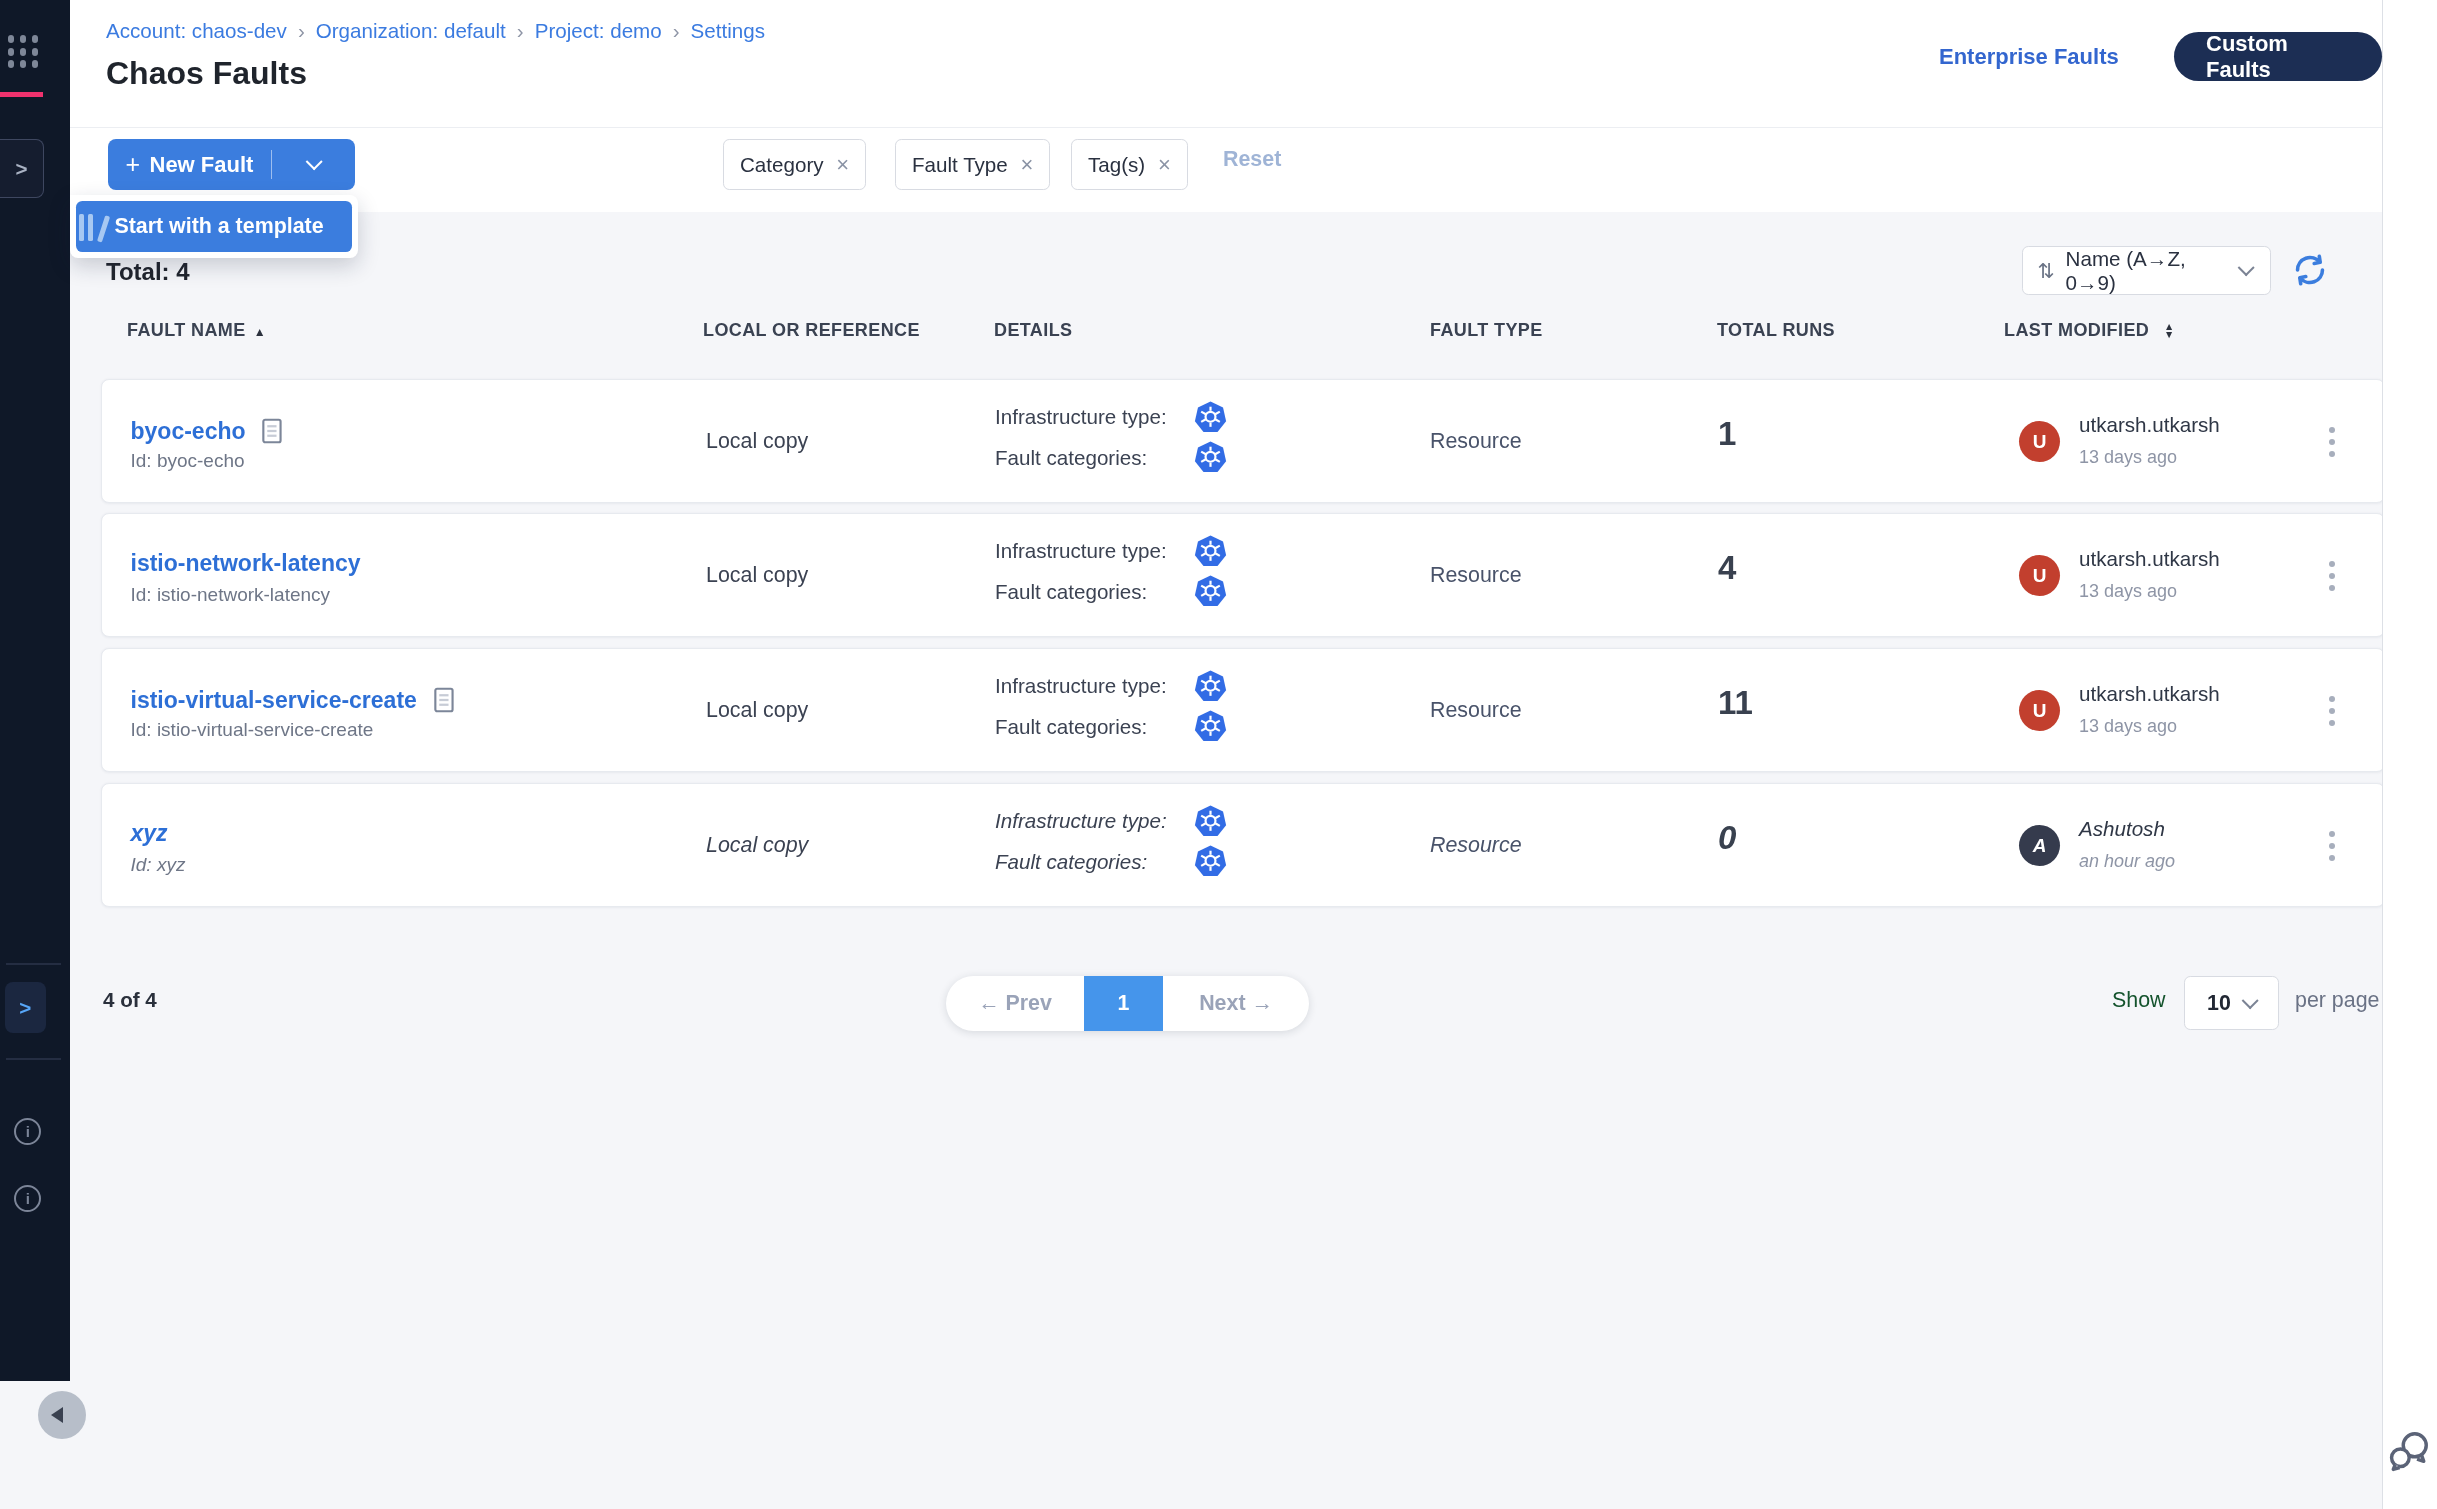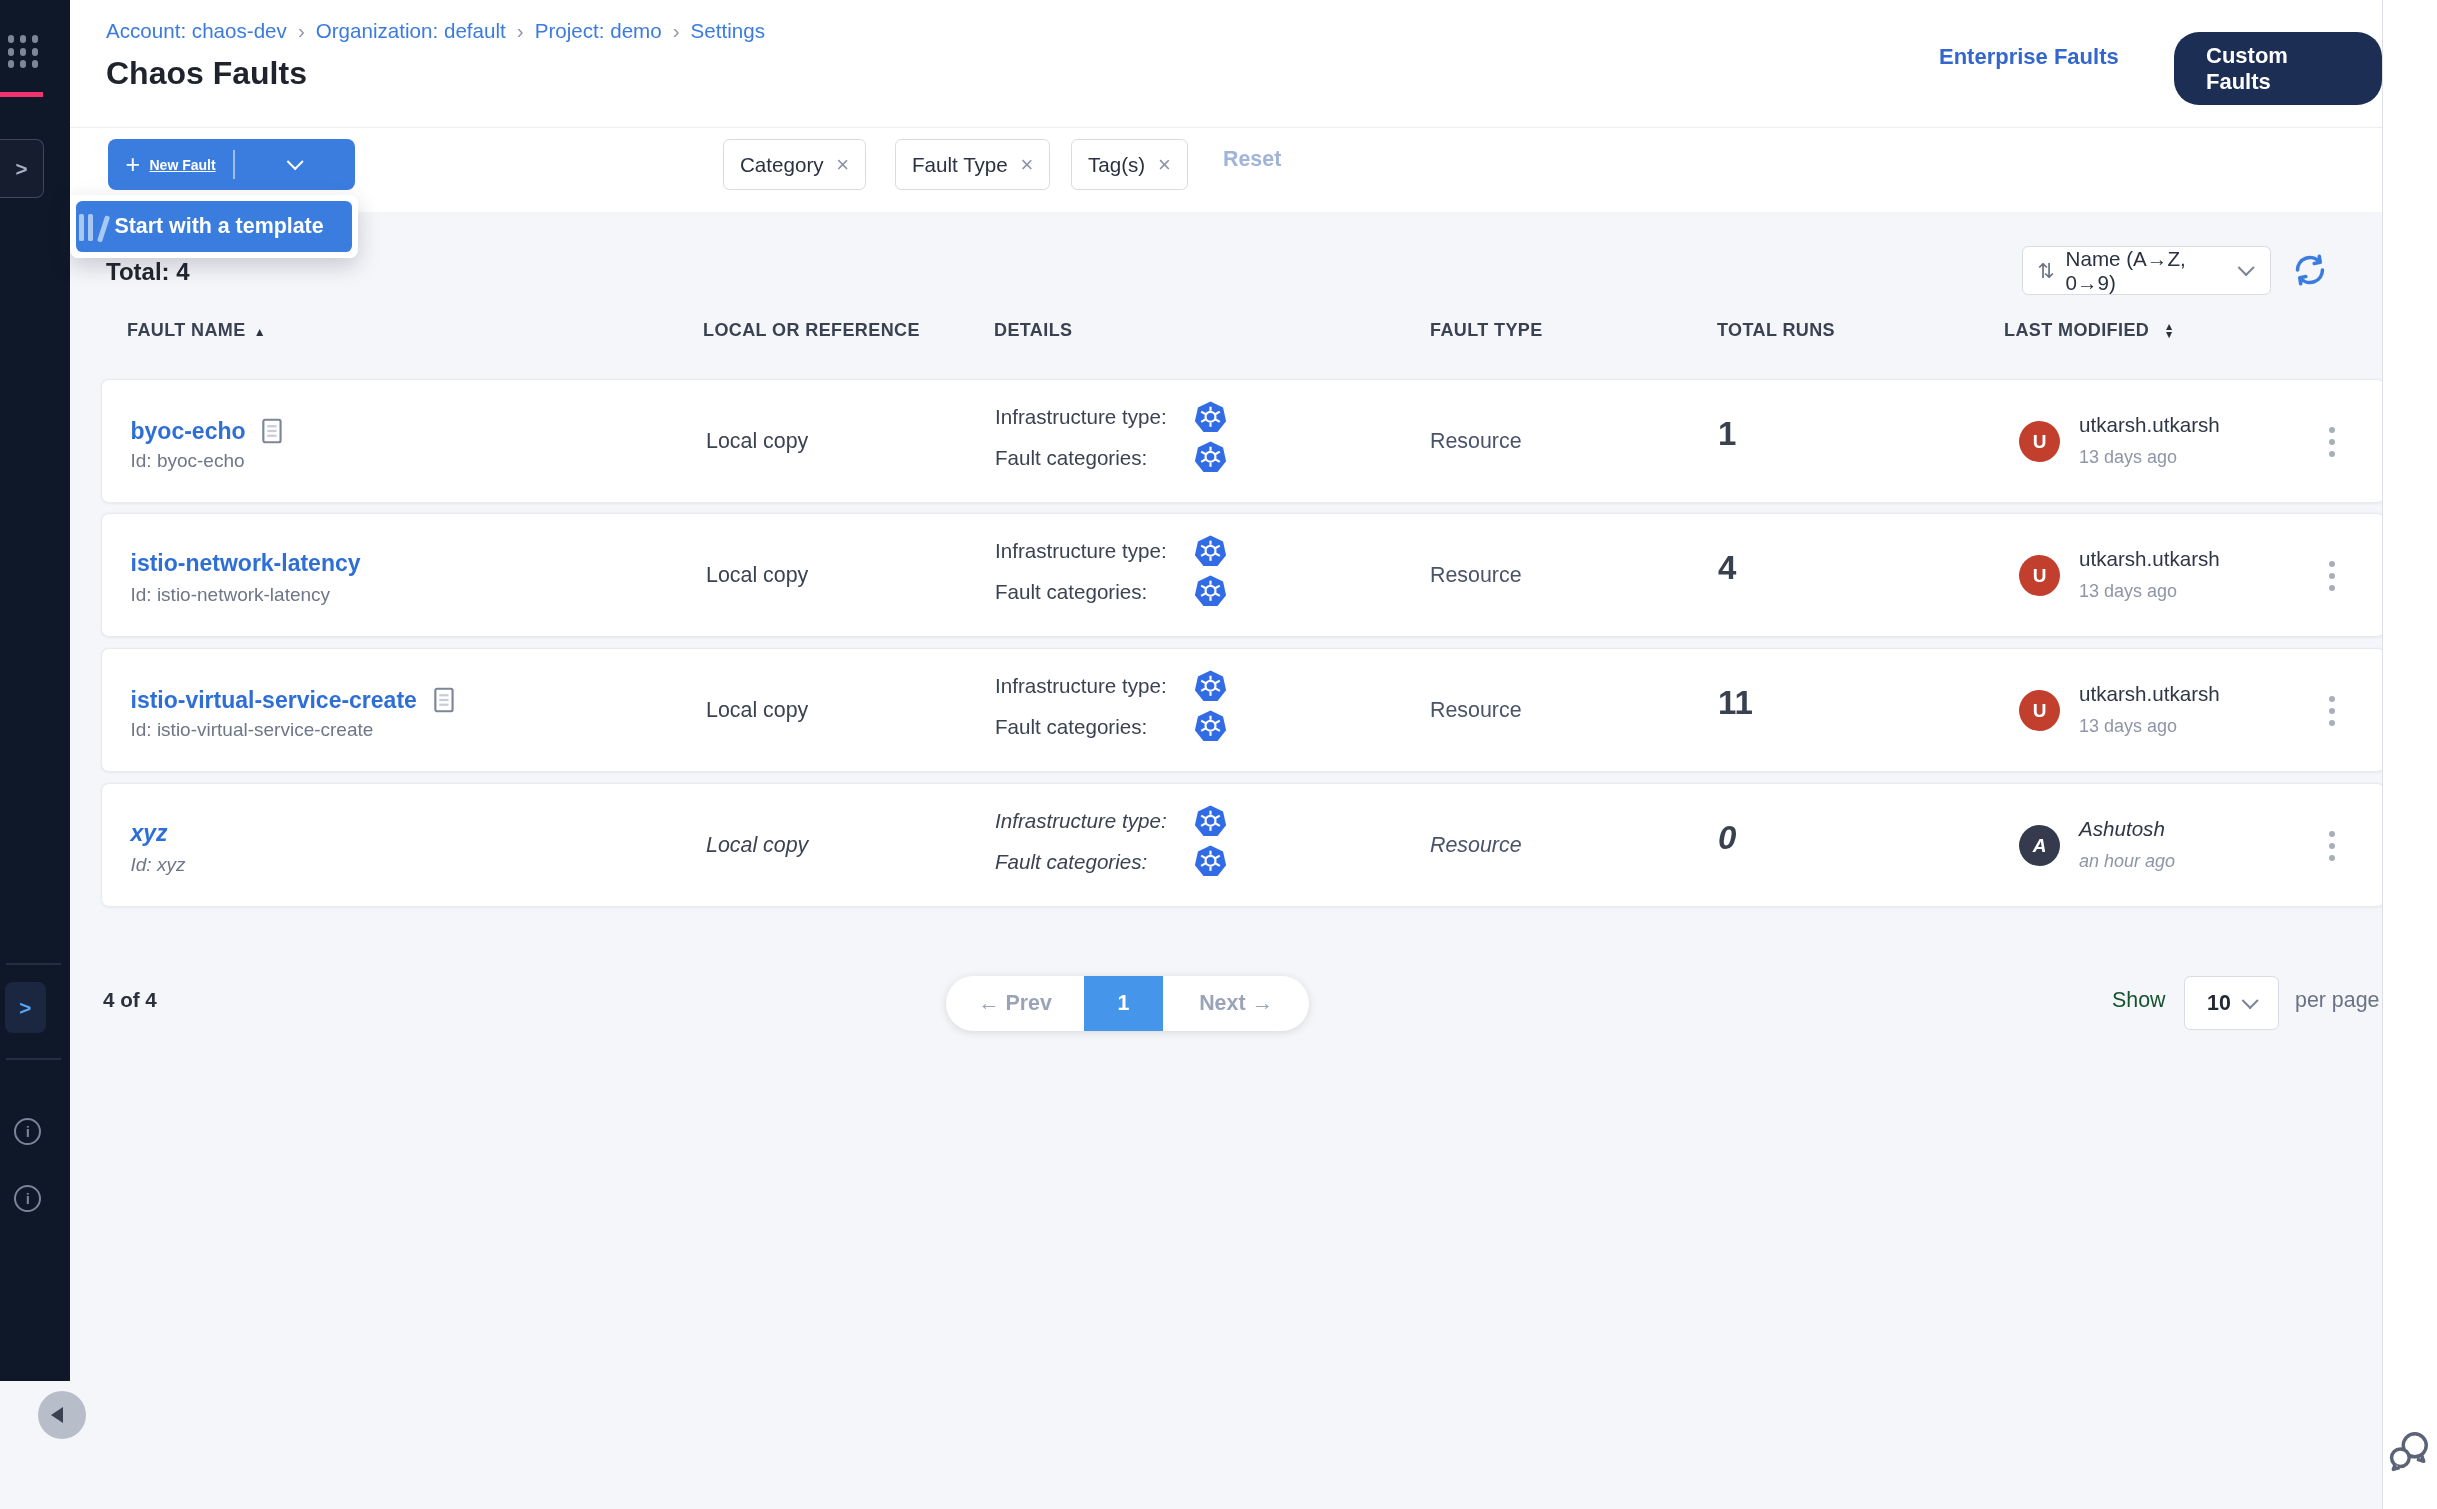--- a/index.html
+++ b/index.html
@@ -22,27 +22,27 @@
   .handle{left:38px;top:1391px;width:48px;height:48px;border-radius:50%;background:#B7BEC9;z-index:6;display:flex;align-items:center;justify-content:center;}
   .handle .tri{width:0;height:0;border-top:8.7px solid transparent;border-bottom:8.7px solid transparent;border-right:12.7px solid #3A4150;margin-right:11px;}
 
   
   .header{left:70px;top:0;width:2312px;height:127px;background:#FFFFFF;border-bottom:0.8px solid #ECEEF2;z-index:3;}
   .breadcrumb{left:36px;top:19px;font-size:20.6px;color:#3B7BE0;display:flex;align-items:center;}
   .breadcrumb .sep{color:#8E95A6;margin:0 11px;font-size:20.6px;}
   .crumb{cursor:pointer;}
   .page-title{left:36px;top:55px;font-size:32px;font-weight:700;color:#1F242C;}
   .ent-link{left:1869px;top:44px;font-size:22px;font-weight:700;color:#3366CF;}
-  .custom-pill{left:2104px;top:32px;height:49px;padding:12px 32px;background:#1C2E54;border-radius:25px;color:#FFFFFF;font-size:22px;font-weight:700;display:flex;align-items:center;}
+  .custom-pill{left:2104px;top:32px;height:49px;padding:0 32px;background:#1C2E54;border-radius:25px;color:#FFFFFF;font-size:22px;font-weight:700;display:flex;align-items:center;}
 
   
   .toolbar{left:70px;top:128px;width:2312px;height:84px;background:#FFFFFF;z-index:3;}
   .btn-newfault{left:38px;top:11px;width:247px;height:51px;background:#3B7DDE;border-radius:8px;display:flex;align-items:center;color:#fff;}
   .btn-newfault .plus{font-size:25px;font-weight:400;margin:0 9.5px 0 17.4px;}
-  .btn-newfault .lbl{font-size:14px;font-weight:700;text-decoration:underline;}
+  .btn-newfault .lbl{font-size:22px;font-weight:700;}
   .btn-newfault .vdiv{width:1.6px;height:28.5px;background:rgba(255,255,255,.5);margin:0 0 0 17.4px;}
   .btn-newfault .chev-wrap{flex:1;display:flex;align-items:center;justify-content:center;}
   .chev{display:inline-block;width:10.3px;height:10.3px;border-right:2.4px solid currentColor;border-bottom:2.4px solid currentColor;transform:rotate(45deg) translate(-1.6px,-1.6px);}
   .search-box{left:303px;top:11px;width:325px;height:51px;background:#fff;border:1.6px solid #D8DBE2;border-radius:6.3px;display:flex;align-items:center;box-sizing:border-box;}
   .search-box svg{margin:0 9.5px 0 12.7px;}
   .search-box input{border:none;outline:none;font-size:20.6px;color:#3A4252;width:238px;font-family:"Liberation Sans",sans-serif;background:transparent;}
   .search-box input::placeholder{color:#9AA1AD;}
   .chip{top:11px;height:51px;background:#fff;border:1.6px solid #D8DBE2;border-radius:6.3px;display:flex;align-items:center;padding:0 16px;box-sizing:border-box;font-size:20.6px;color:#2A3140;}
   .chip .x{color:#8A93A5;font-size:22px;margin-left:12.7px;cursor:pointer;}
   .reset{left:1153px;top:19px;font-size:21.4px;font-weight:700;color:#9FB4D6;}

